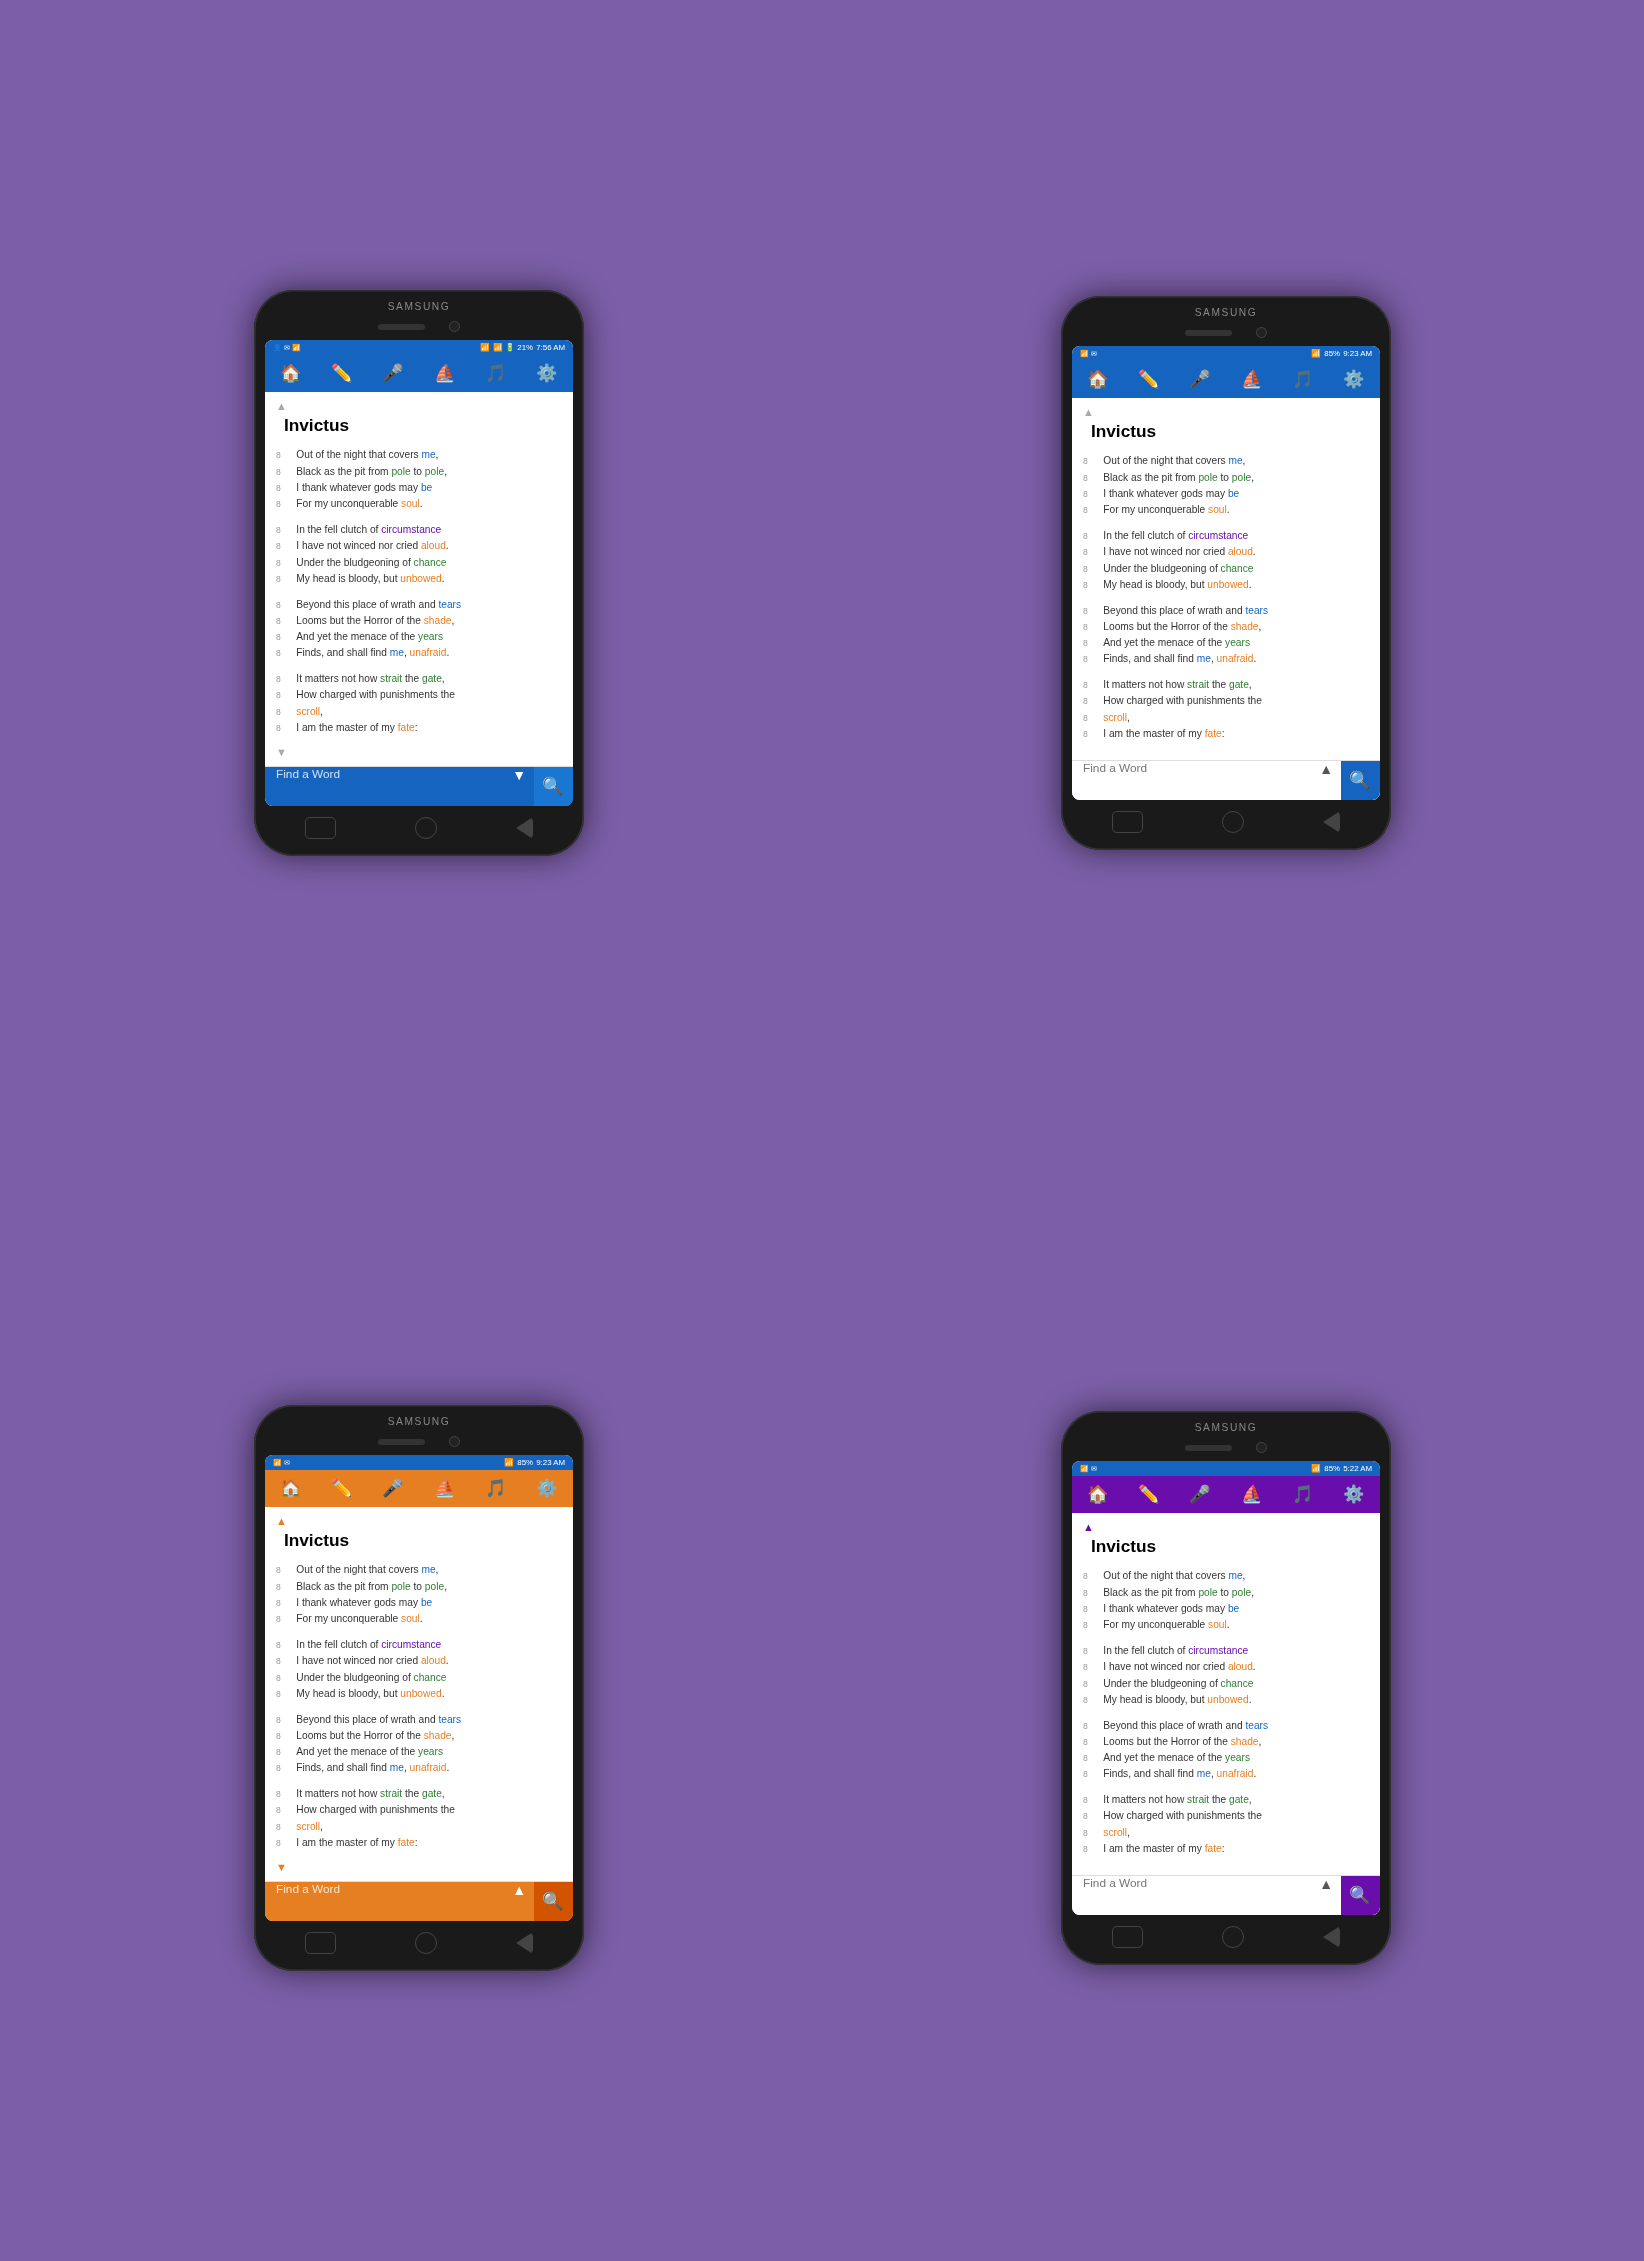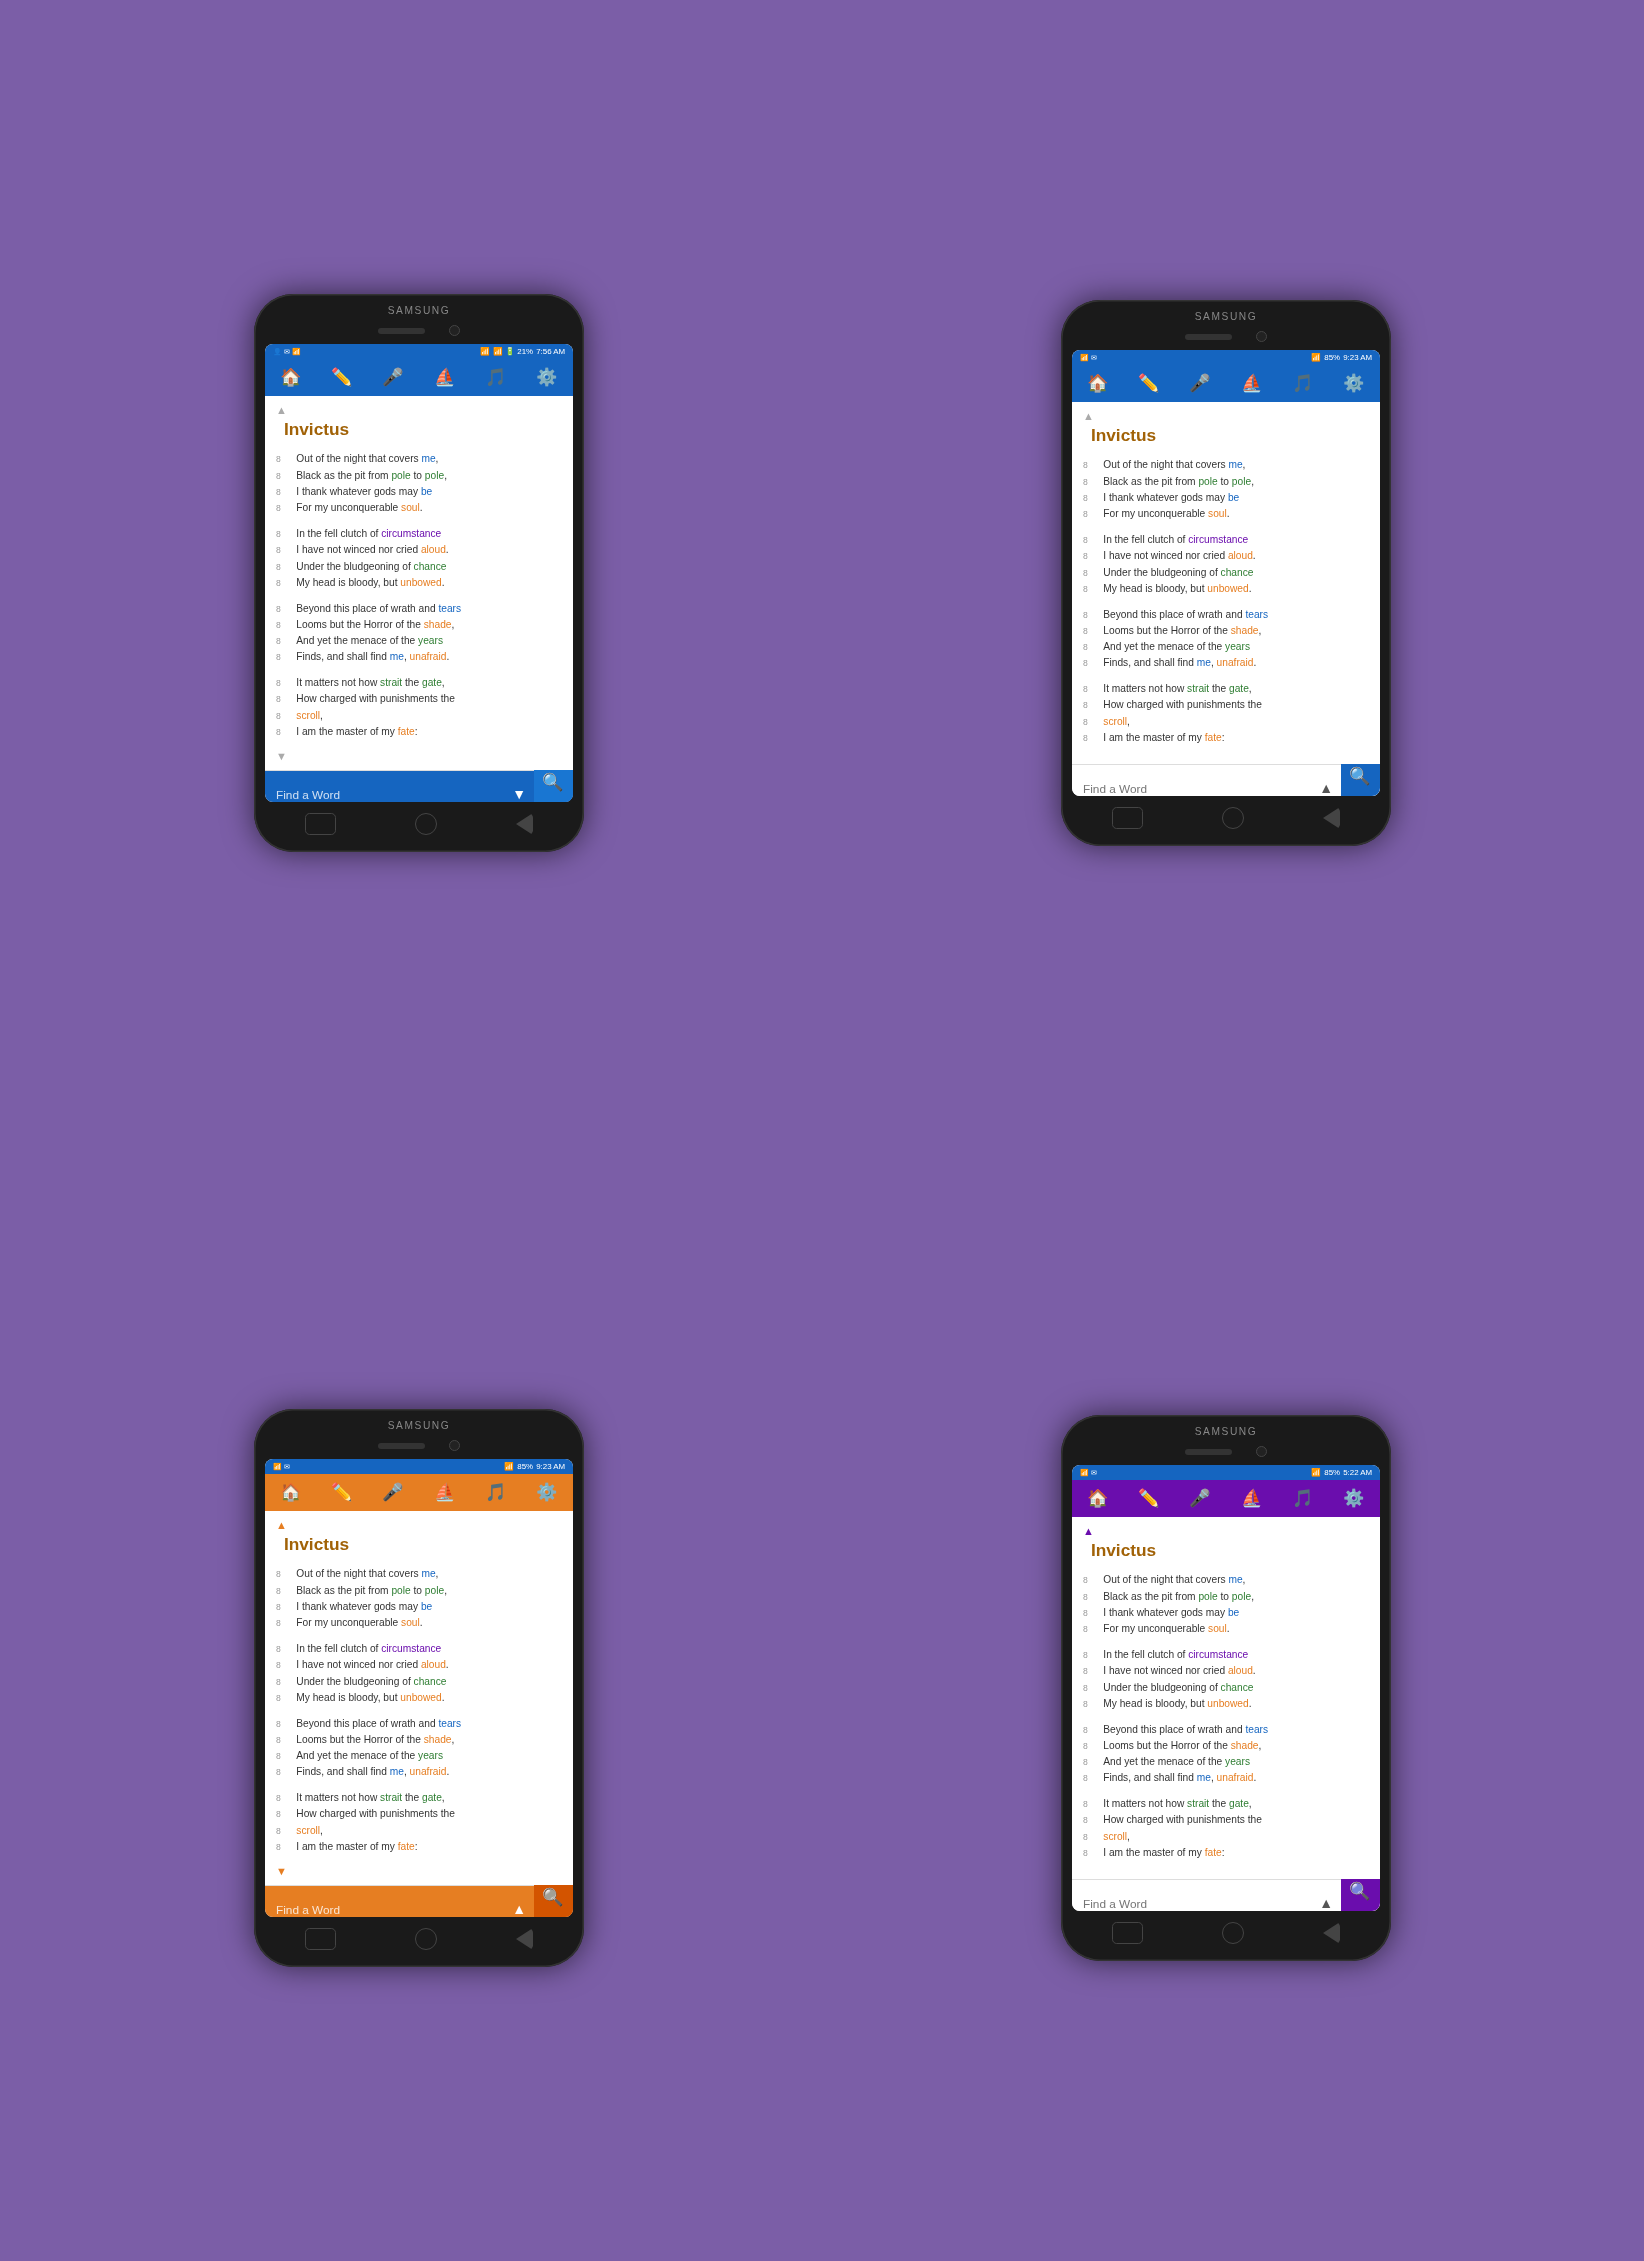--- a/index.html
+++ b/index.html
@@ -122,21 +122,21 @@
       margin-bottom: 3.1px;
     }
     .scroll-down {
       color: #aaa;
       font-size: 11px;
     }
 
     .poem-title {
       font-size: 17.3px;
       font-weight: bold;
-      color: #a16207;
+      color: #000000;
       margin-bottom: 11px;
       padding-left: 7.9px;
     }
 
     .poem-stanza {
       margin-bottom: 9.4px;
     }
 
     .poem-line {
       display: flex;
@@ -155,22 +155,22 @@
 
     .line-text { flex: 1; }
 
     .word-blue { color: #1565c0; }
     .word-green { color: #2e7d32; }
     .word-orange { color: #e67e22; }
     .word-purple { color: #6a0dad; }
 
     .search-bar {
       display: flex;
-      align-items: flex-end;
-      height: 32px;
+      align-items: flex-start;
+      height: 40px;
       border-top: 0.8px solid #ddd;
     }
     .search-bar.blue { background: #1565c0; }
     .search-bar.orange { background: #e67e22; }
     .search-bar.white { background: white; }
 
     .search-input {
       flex: 1;
       padding: 0 11px;
       font-size: 11.8px;

